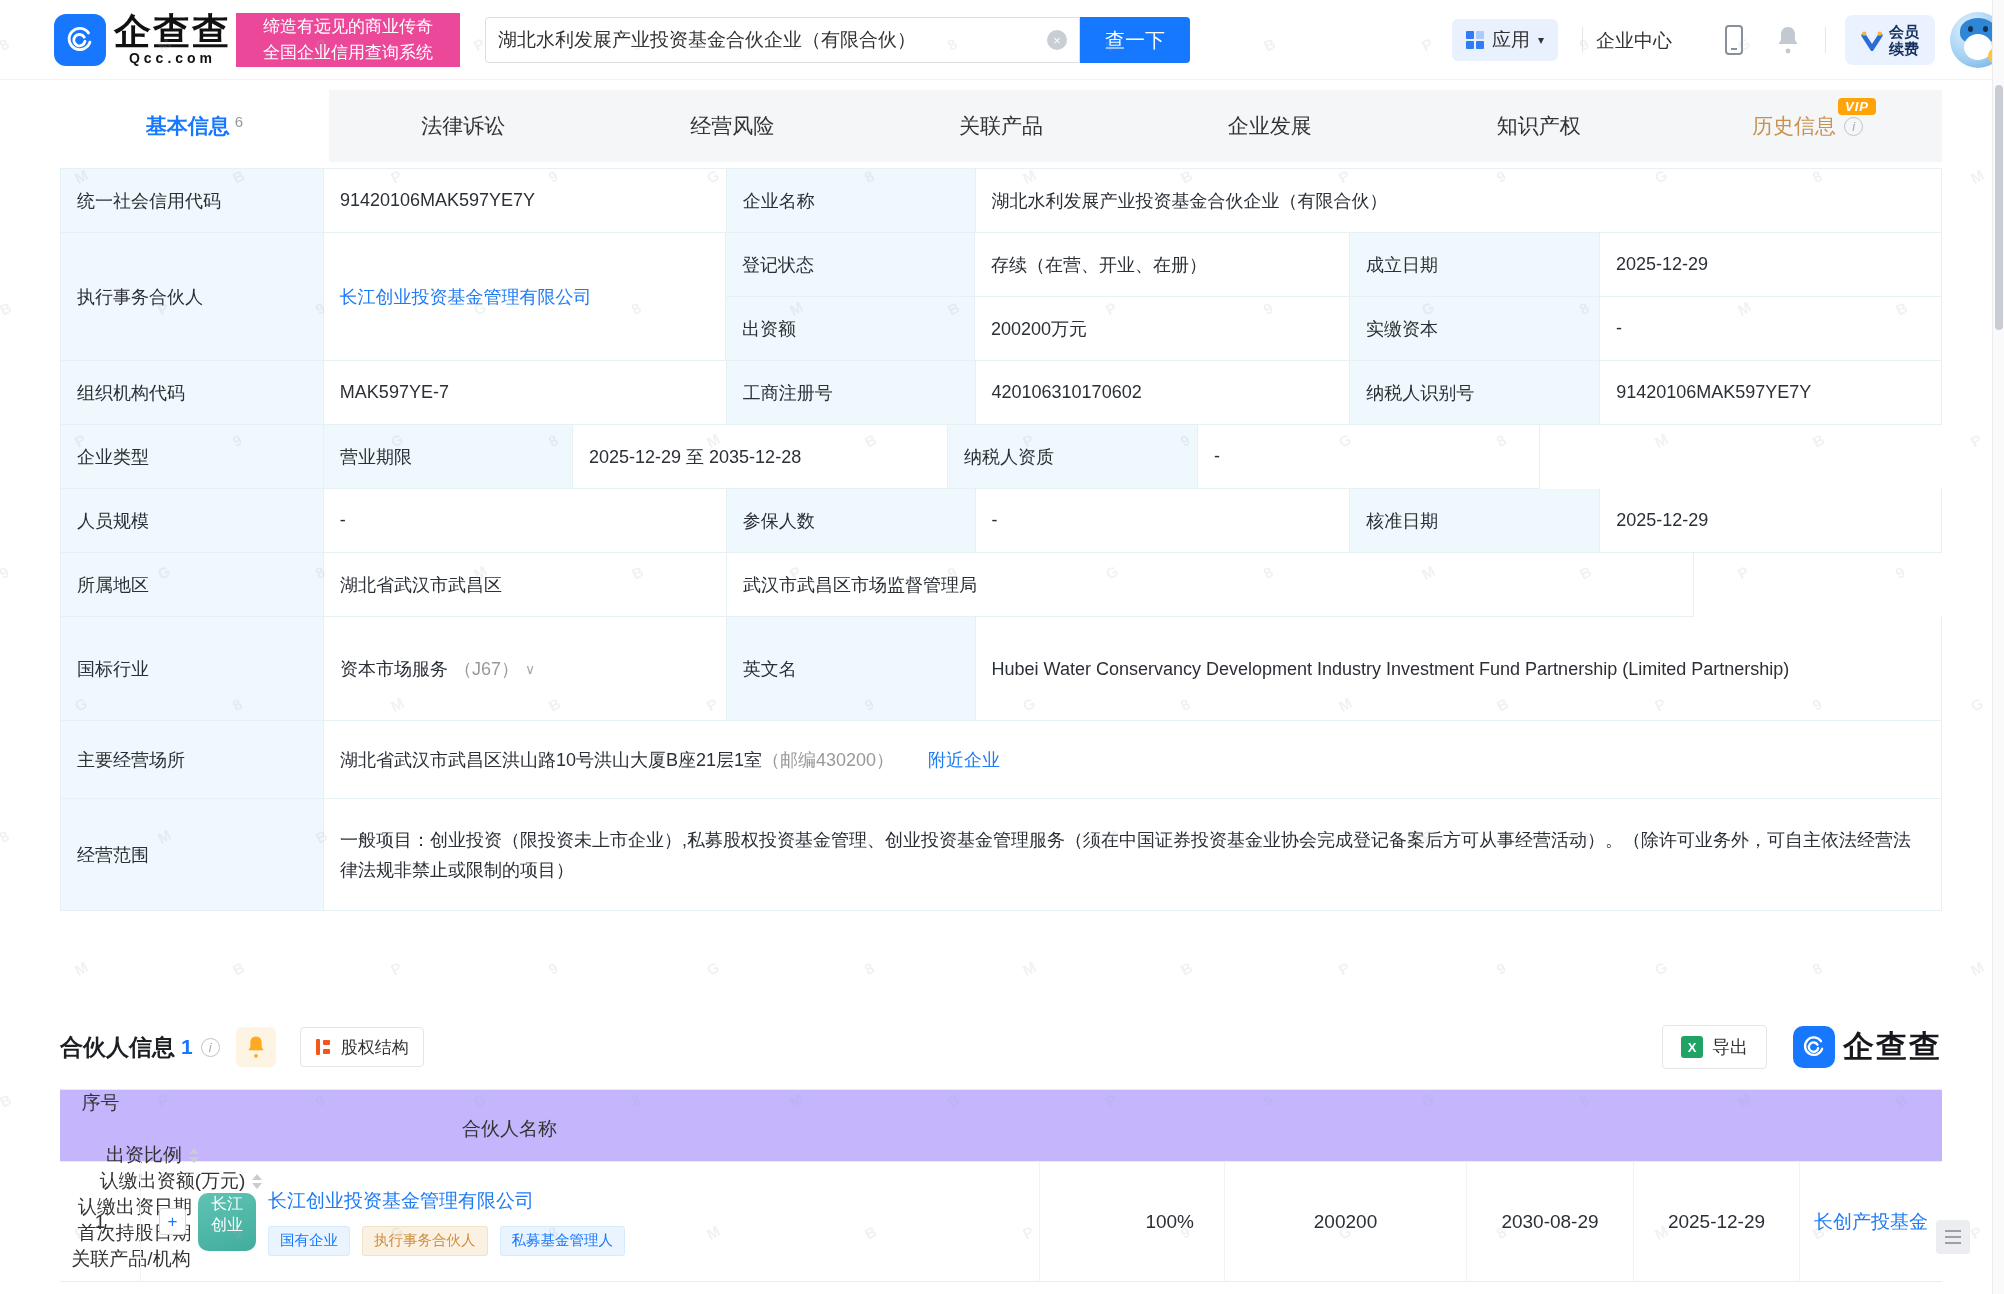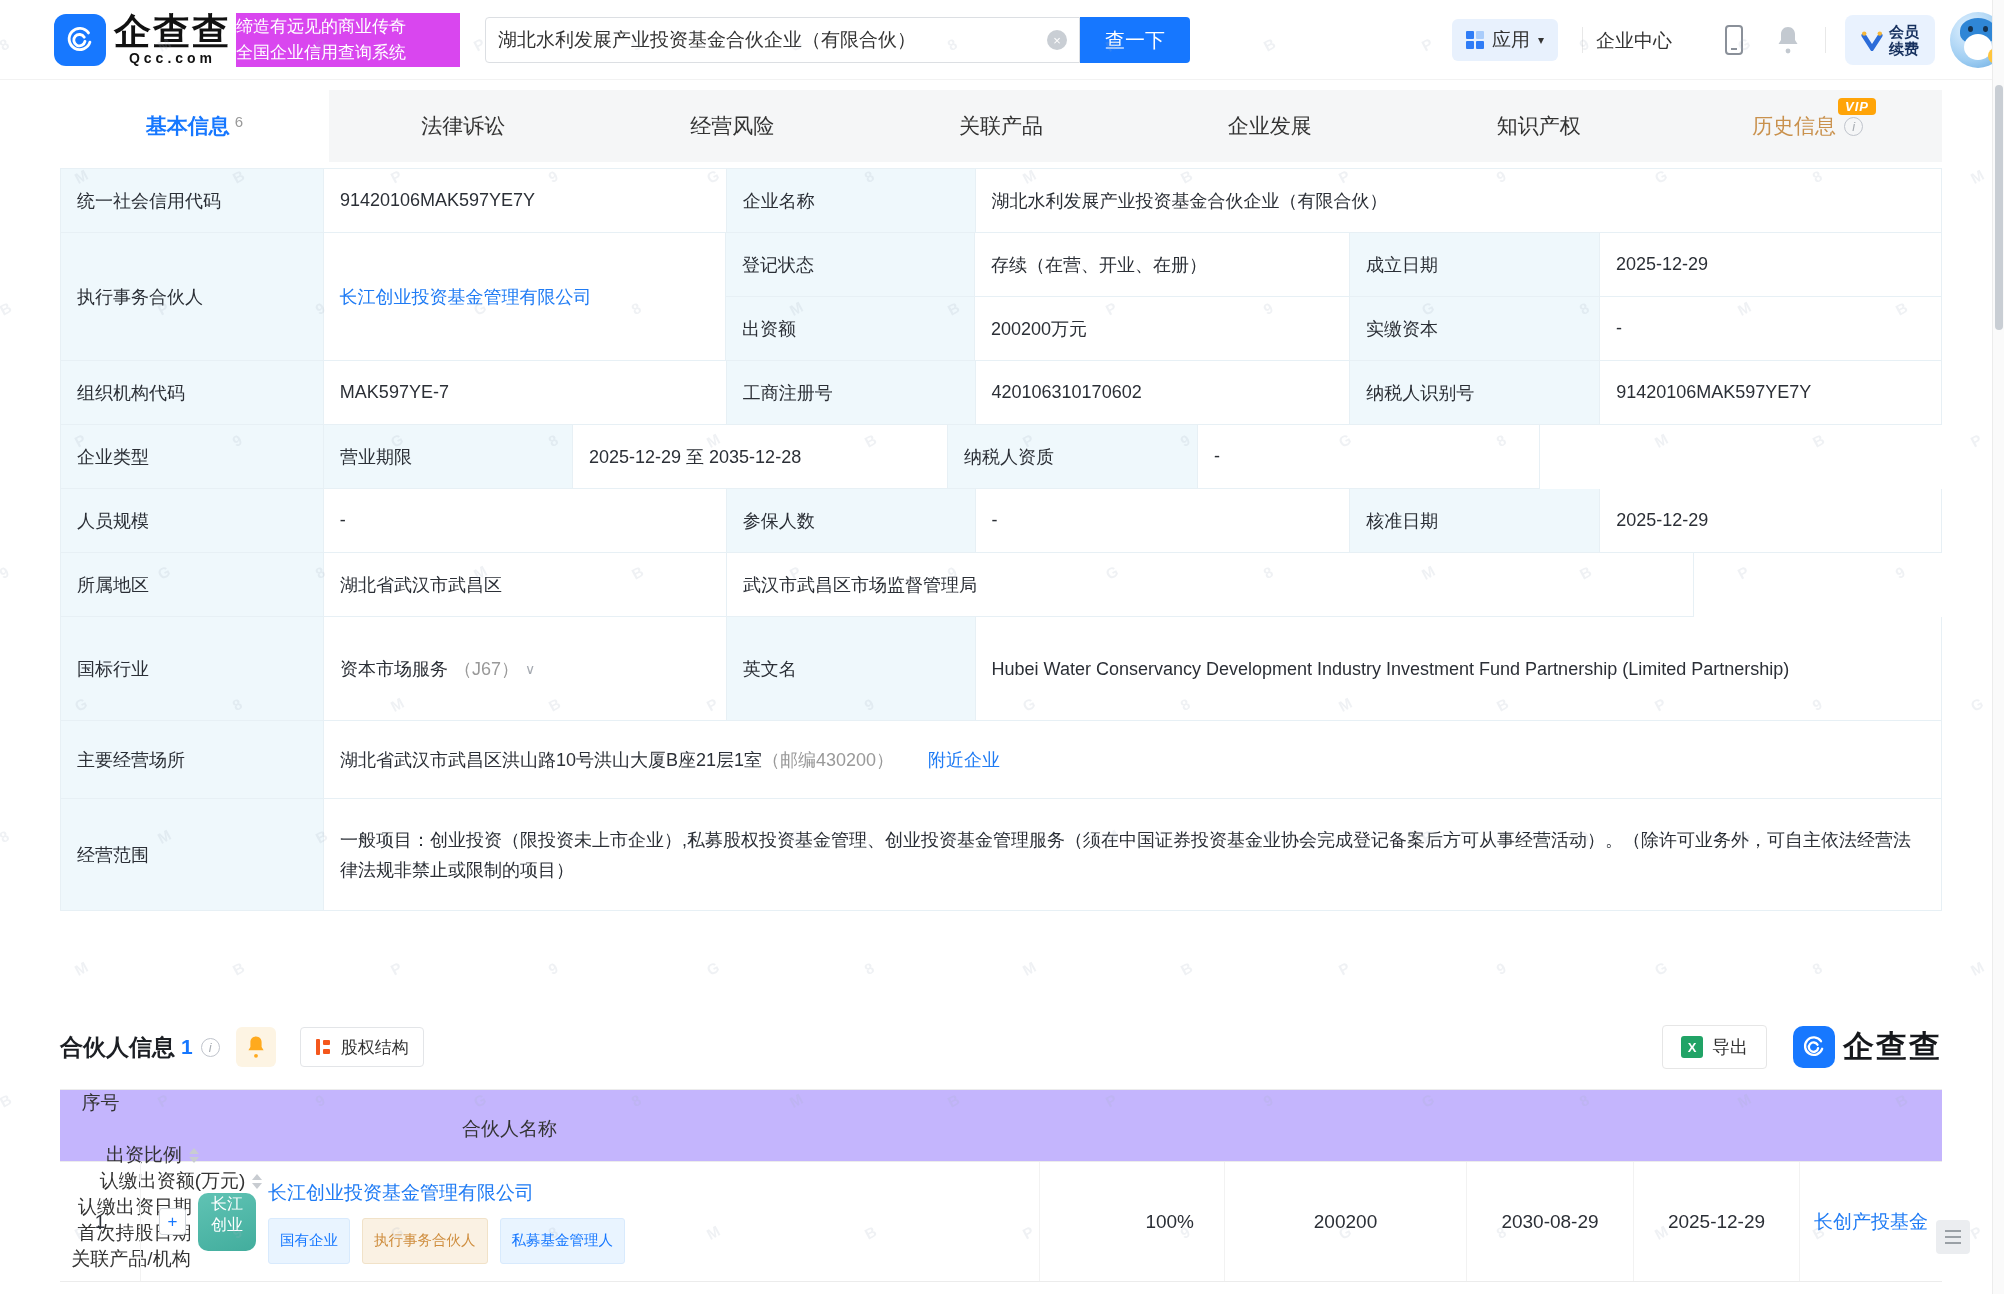--- a/index.html
+++ b/index.html
@@ -12,22 +12,22 @@
   .wm-layer span { position:absolute; font-size:15px; font-weight:bold; color:rgba(165,180,195,.18); transform:rotate(-28deg); }
 
   
   .hdr { position:relative; width:100%; height:80px; background:#fff; border-bottom:1px solid #f2f2f2; z-index:10; }
   .hdr > div { position:absolute; }
   .logo-wrap { left:54px; top:13px; display:flex; align-items:center; cursor:pointer; }
   .logo-ico { width:52px; height:52px; border-radius:12px; background:#1778ff; display:flex; align-items:center; justify-content:center; }
   .logo-txt { margin-left:8px; display:flex; flex-direction:column; align-items:center; }
   .logo-cn { font-size:37px; font-weight:bold; color:#111; letter-spacing:2px; line-height:38px; }
   .logo-en { font-size:14px; font-weight:bold; color:#111; letter-spacing:4px; line-height:15px; }
-  .slogan { left:236px; top:13px; width:224px; height:54px; background:#d946ef; color:#fff;
-            display:flex; flex-direction:column; justify-content:center; align-items:flex-start; font-size:17px; line-height:26px; font-weight:500; }
+  .slogan { left:236px; top:13px; width:224px; height:54px; background:#ec4899; color:#fff;
+            display:flex; flex-direction:column; justify-content:center; align-items:center; font-size:17px; line-height:26px; font-weight:500; }
   .search-box { left:485px; top:17px; width:595px; height:46px; border:1px solid #dcdfe3; border-radius:4px 0 0 4px;
                 display:flex; align-items:center; background:#fff; }
   .search-box input { flex:1; border:none; outline:none; font-size:19px; color:#333; padding:0 12px; font-family:inherit; background:transparent; }
   .clear-ico { width:20px; height:20px; margin-right:12px; border-radius:50%; background:#c9ced4; color:#fff; font-size:13px;
                display:flex; align-items:center; justify-content:center; cursor:pointer; flex:none; }
   .search-btn { left:1080px; top:17px; width:110px; height:46px; background:#1677ff; color:#fff; font-size:20px;
                 display:flex; align-items:center; justify-content:center; border-radius:0 4px 4px 0; cursor:pointer; }
   .apps-pill { left:1452px; top:19px; height:42px; padding:0 14px; background:#e8f1fd; border-radius:6px;
                display:flex; align-items:center; gap:8px; font-size:19px; color:#333; cursor:pointer; }
   .grid-ico { width:18px; height:18px; display:grid; grid-template-columns:8px 8px; grid-template-rows:8px 8px; gap:2px; }
@@ -111,21 +111,21 @@
   .pd-name { justify-content:flex-start; padding-left:18px; gap:12px; }
   .pd-ratio { justify-content:flex-end; padding-right:30px; }
   .expander { width:27px; height:27px; border:1px solid #d0d5da; border-radius:3px; background:#fff; color:#1677ff;
               font-size:17px; display:flex; align-items:center; justify-content:center; cursor:pointer; flex:none; }
   .pavatar { width:58px; height:58px; border-radius:10px; background:linear-gradient(160deg,#60c3b4,#42ad9d); color:#fff;
              font-size:16px; line-height:21px; display:flex; flex-direction:column; align-items:center; justify-content:flex-start;
              flex:none; cursor:pointer; }
   .pinfo { display:flex; flex-direction:column; gap:12px; }
   .pname { font-size:19px; color:#1f7bf4; cursor:pointer; }
   .tagrow { display:flex; gap:12px; }
-  .tag { height:46px; padding:0 11px; border-radius:3px; font-size:14.5px; display:flex; align-items:center; }
+  .tag { height:30px; padding:0 11px; border-radius:3px; font-size:14.5px; display:flex; align-items:center; }
   .tag-blue { color:#1677ff; background:#e9f4ff; border:1px solid #d8eafd; }
   .tag-org  { color:#cf8e3f; background:#faf1e3; border:1px solid #f1e2c8; }
 
   
   .scrollbar { position:absolute; right:0; top:0; width:12px; height:1294px; background:#fafafa; border-left:1px solid #ececec; z-index:60; }
   .thumb { position:absolute; left:2px; top:85px; width:8px; height:245px; background:#c9ced4; border-radius:4px; cursor:pointer; }
   .float-widget { position:absolute; right:34px; bottom:40px; width:34px; height:34px; background:#ebedf0; border-radius:4px;
                   display:flex; flex-direction:column; gap:4px; align-items:center; justify-content:center; cursor:pointer; z-index:60; }
   .float-widget i { width:16px; height:2px; background:#9aa0a6; display:block; }
 </style>

